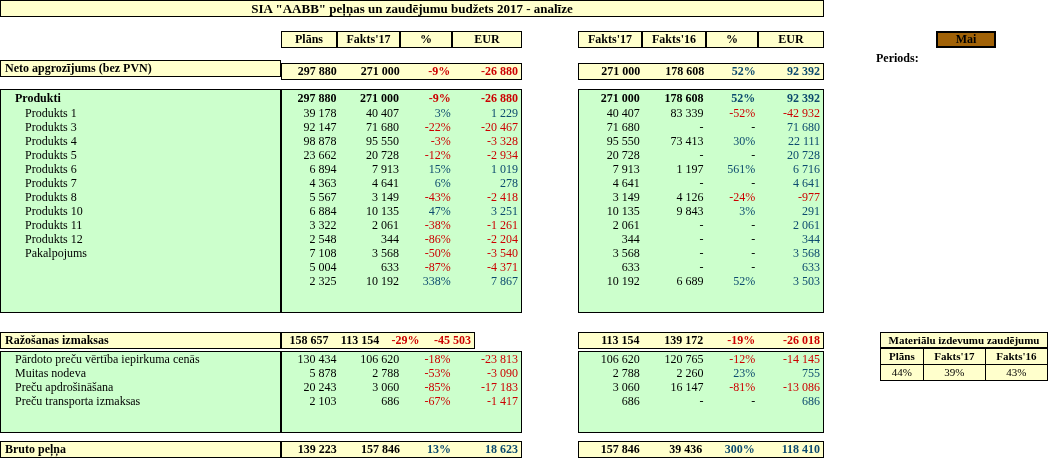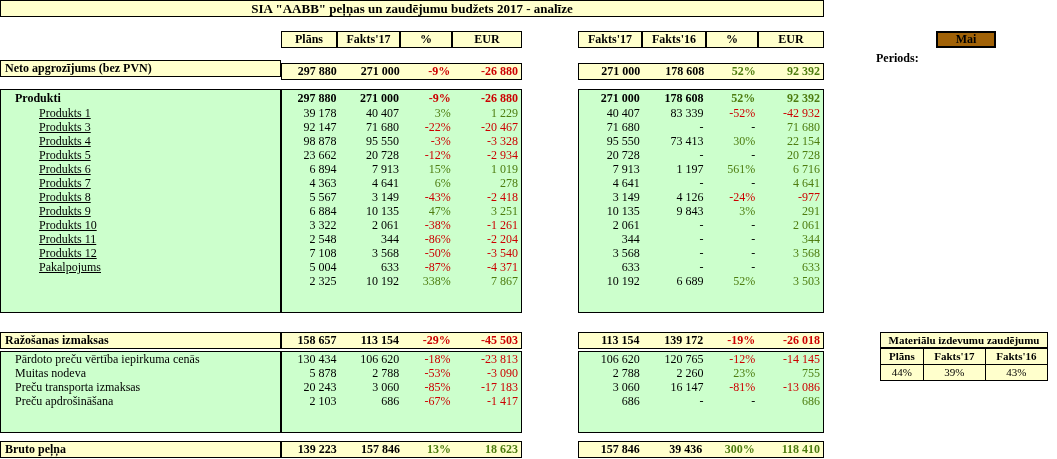--- a/index.html
+++ b/index.html
@@ -29,21 +29,21 @@
   
   .hdr{
     position:absolute;
     background:#ffffcc;border:1px solid #000;box-sizing:border-box;
     font-weight:bold;text-align:center;height:17px;line-height:15px;
   }
 
   .num{text-align:right;font-variant-numeric:tabular-nums;}
   .bold{font-weight:bold;}
   .red{color:#cc0000;}
-  .blue{color:#4d7c0f;}
+  .blue{color:#0c4a6e;}
 
   
   .block{
     position:absolute;
     background:#ccffcc;
     border:1px solid #000;
     box-sizing:border-box;
   }
   .block table{width:100%;}
   .block td{height:14px;line-height:14px;}
@@ -70,21 +70,21 @@
   }
   .mat-tbl{border-collapse:collapse;width:100%;}
   .mat-tbl td{
     border:1px solid #000;height:15px;line-height:15px;
     text-align:center;background:#ffffcc;font-size:11px;
   }
   .mat-tbl td.v{background:#ffffcc;font-weight:normal;}
   .mat-tbl td.h{font-weight:bold;}
 
   .indent1{padding-left:14px;}
-  .indent2{padding-left:38px;text-decoration:underline;}
+  .indent2{padding-left:24px;}
 </style>
 </head>
 <body>
 
 <div class="sheet">
 
   <div class="title-bar">SIA "AABB" peļņas un zaudējumu budžets 2017 - analīze</div>
 
   <div class="hdr" style="left:281px;top:31px;width:56px;">Plāns</div>
   <div class="hdr" style="left:337px;top:31px;width:63px;">Fakts'17</div>
@@ -154,23 +154,20 @@
       <tr>
             <td class="indent2">Produkts 6</td>
           </tr>
       <tr>
             <td class="indent2">Produkts 7</td>
           </tr>
       <tr>
             <td class="indent2">Produkts 8</td>
           </tr>
       <tr>
-            <td class="indent2">Produkts 9</td>
-          </tr>
-      <tr>
             <td class="indent2">Produkts 10</td>
           </tr>
       <tr>
             <td class="indent2">Produkts 11</td>
           </tr>
       <tr>
             <td class="indent2">Produkts 12</td>
           </tr>
       <tr>
             <td class="indent2">Pakalpojums</td>
@@ -288,21 +285,21 @@
       <tr>
             <td class="num">71 680</td>
             <td class="num">-</td>
             <td class="num">-</td>
             <td class="num blue">71 680</td>
           </tr>
       <tr>
             <td class="num">95 550</td>
             <td class="num">73 413</td>
             <td class="num blue">30%</td>
-            <td class="num blue">22 154</td>
+            <td class="num blue">22 111</td>
           </tr>
       <tr>
             <td class="num">20 728</td>
             <td class="num">-</td>
             <td class="num">-</td>
             <td class="num blue">20 728</td>
           </tr>
       <tr>
             <td class="num">7 913</td>
             <td class="num">1 197</td>
@@ -363,21 +360,21 @@
 
   <div class="yellowrow" style="left:0;top:332px;width:281px;">
     <table>
         <tbody>
           <tr>
             <td style="padding-left:4px;">Ražošanas izmaksas</td>
           </tr>
         </tbody>
       </table>
   </div>
-  <div class="yellowrow" style="left:281px;top:332px;width:241px;">
+  <div class="yellowrow" style="left:281px;top:332px;width:194px;">
     <table>
         <tbody>
           <tr>
       <td class="num" style="width:56px;">158 657</td>
       <td class="num" style="width:63px;">113 154</td>
       <td class="num red" style="width:52px;">-29%</td>
       <td class="num red" style="width:70px;">-45 503</td>
     </tr>
         </tbody>
       </table>
@@ -398,24 +395,24 @@
   <div class="block" style="left:0;top:351px;width:281px;height:82px;">
     <table>
       <tbody>
           <tr>
             <td class="indent1">Pārdoto preču vērtība iepirkuma cenās</td>
           </tr>
       <tr>
             <td class="indent1">Muitas nodeva</td>
           </tr>
       <tr>
+            <td class="indent1">Preču apdrošināšana</td>
+          </tr>
+      <tr>
             <td class="indent1">Preču transporta izmaksas</td>
-          </tr>
-      <tr>
-            <td class="indent1">Preču apdrošināšana</td>
           </tr>
     </tbody>
       </table>
   </div>
 
   <div class="block" style="left:281px;top:351px;width:241px;height:82px;">
     <table>
       <tbody>
           <tr>
             <td class="num" style="width:56px;">130 434</td>

